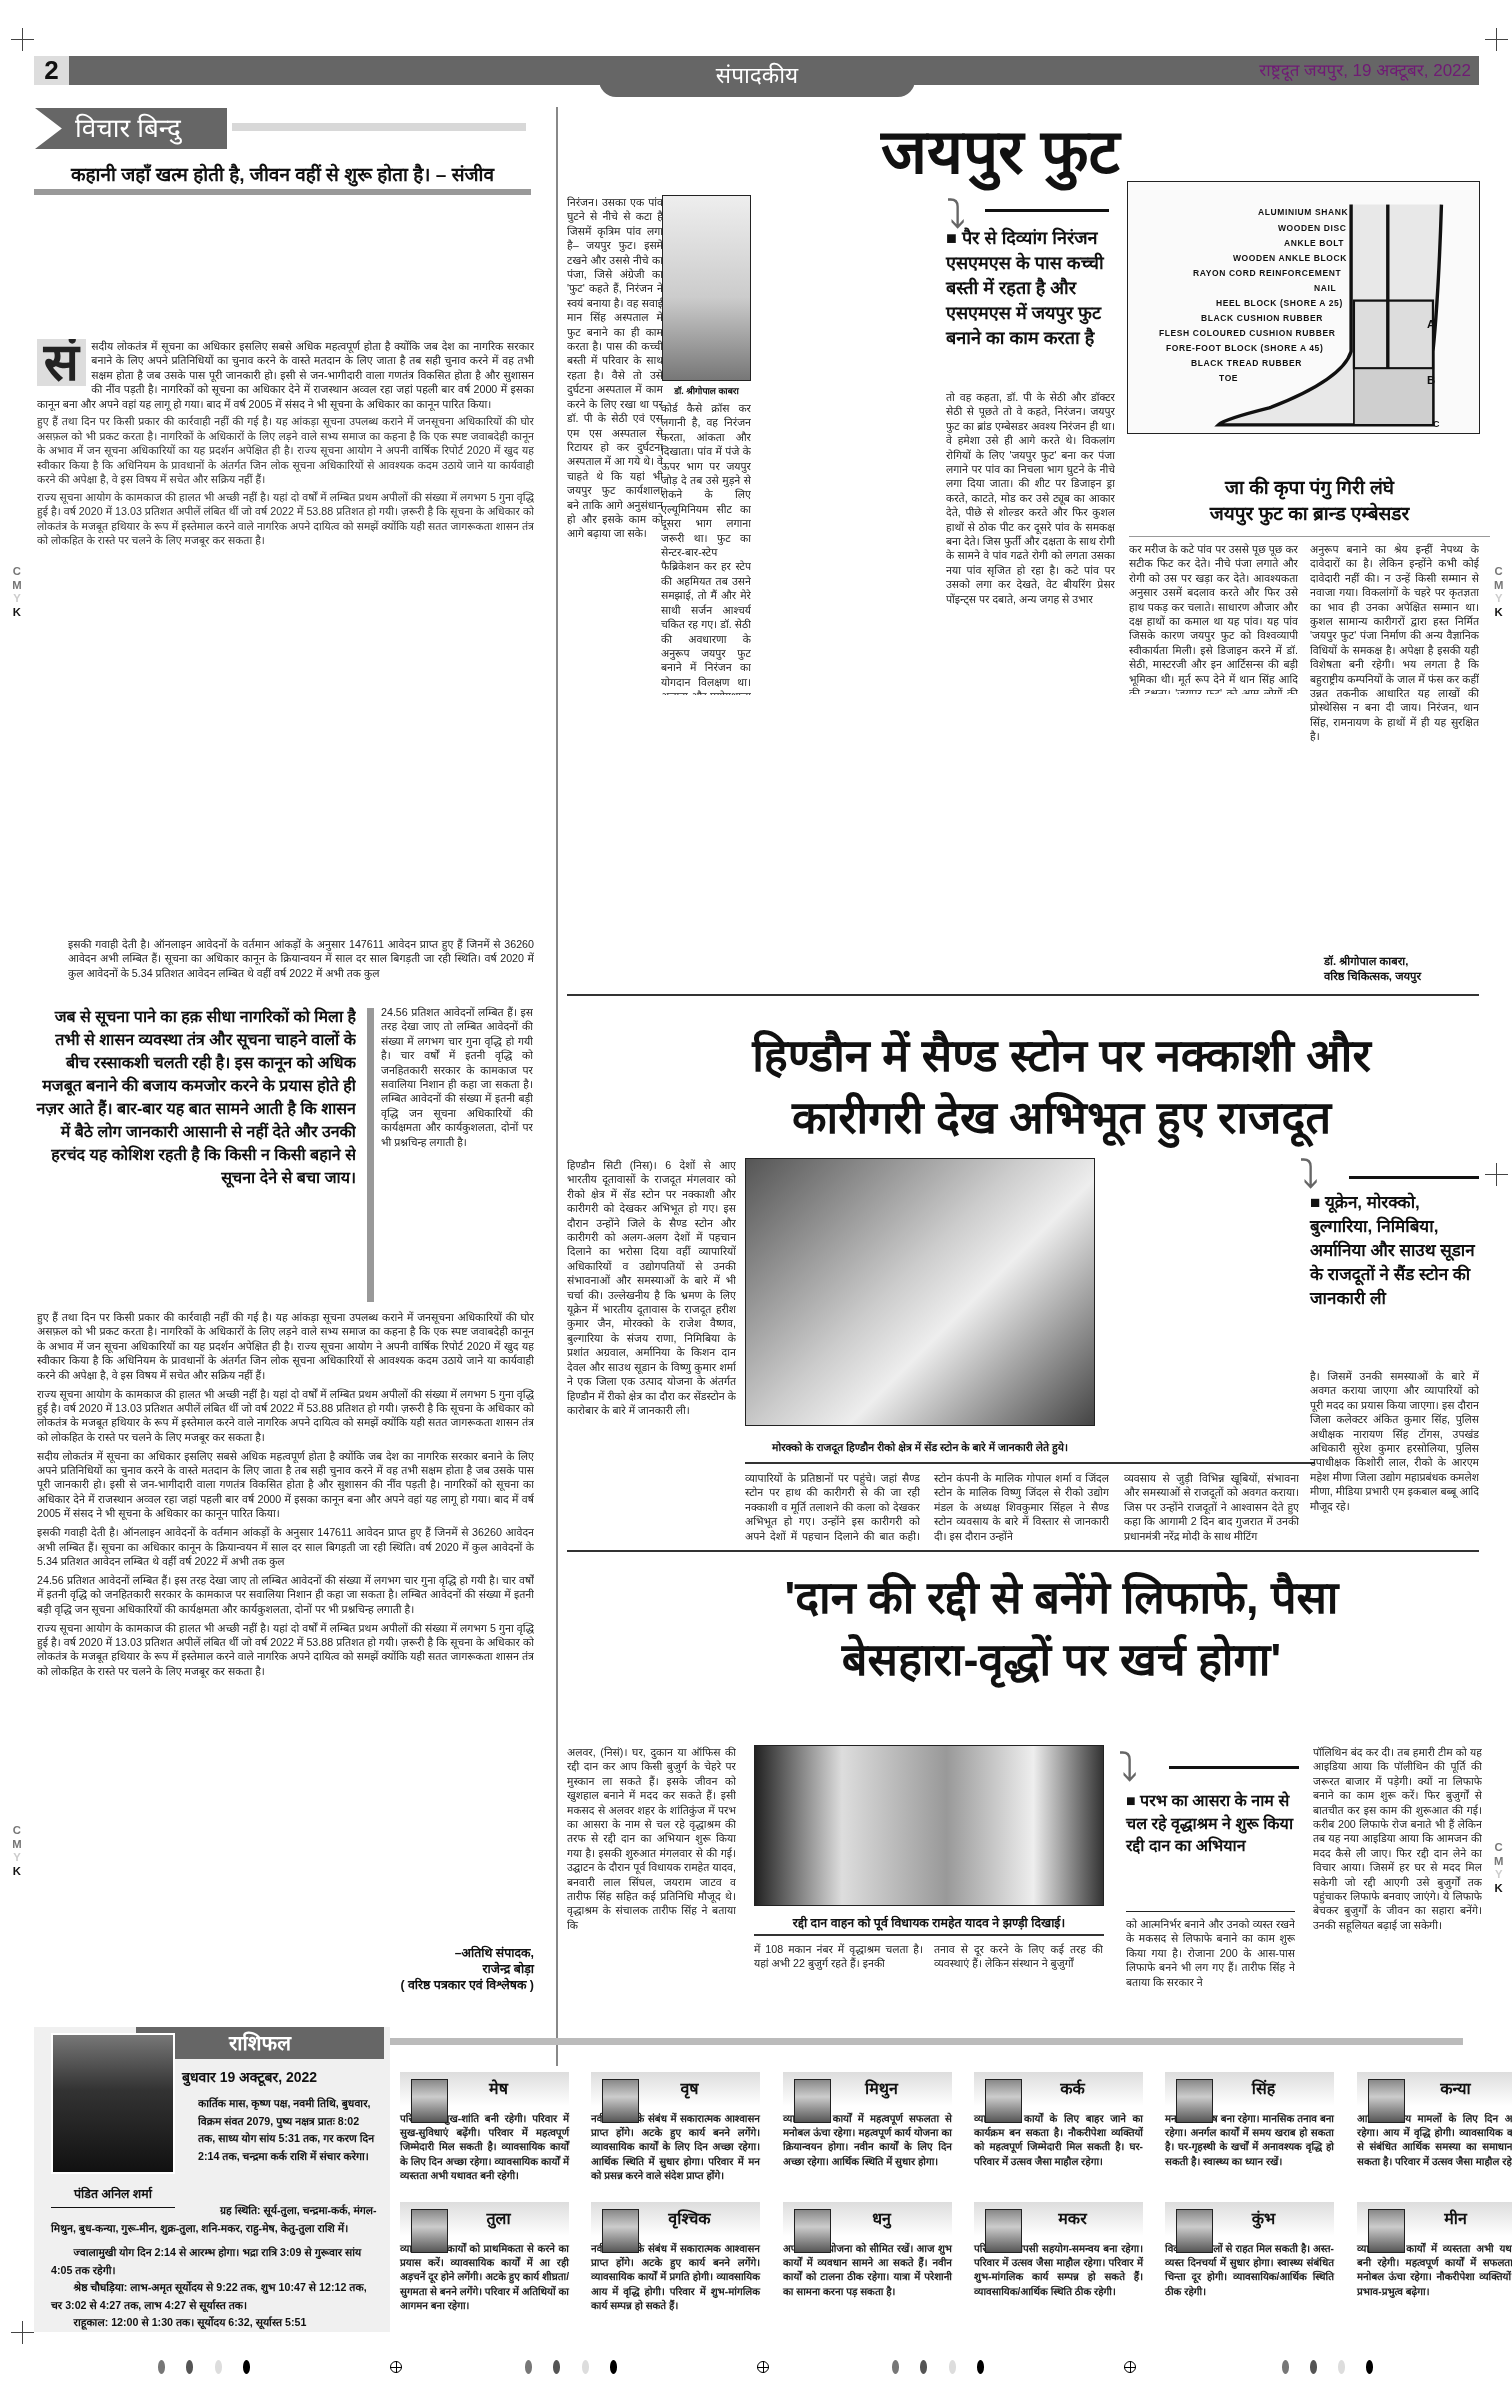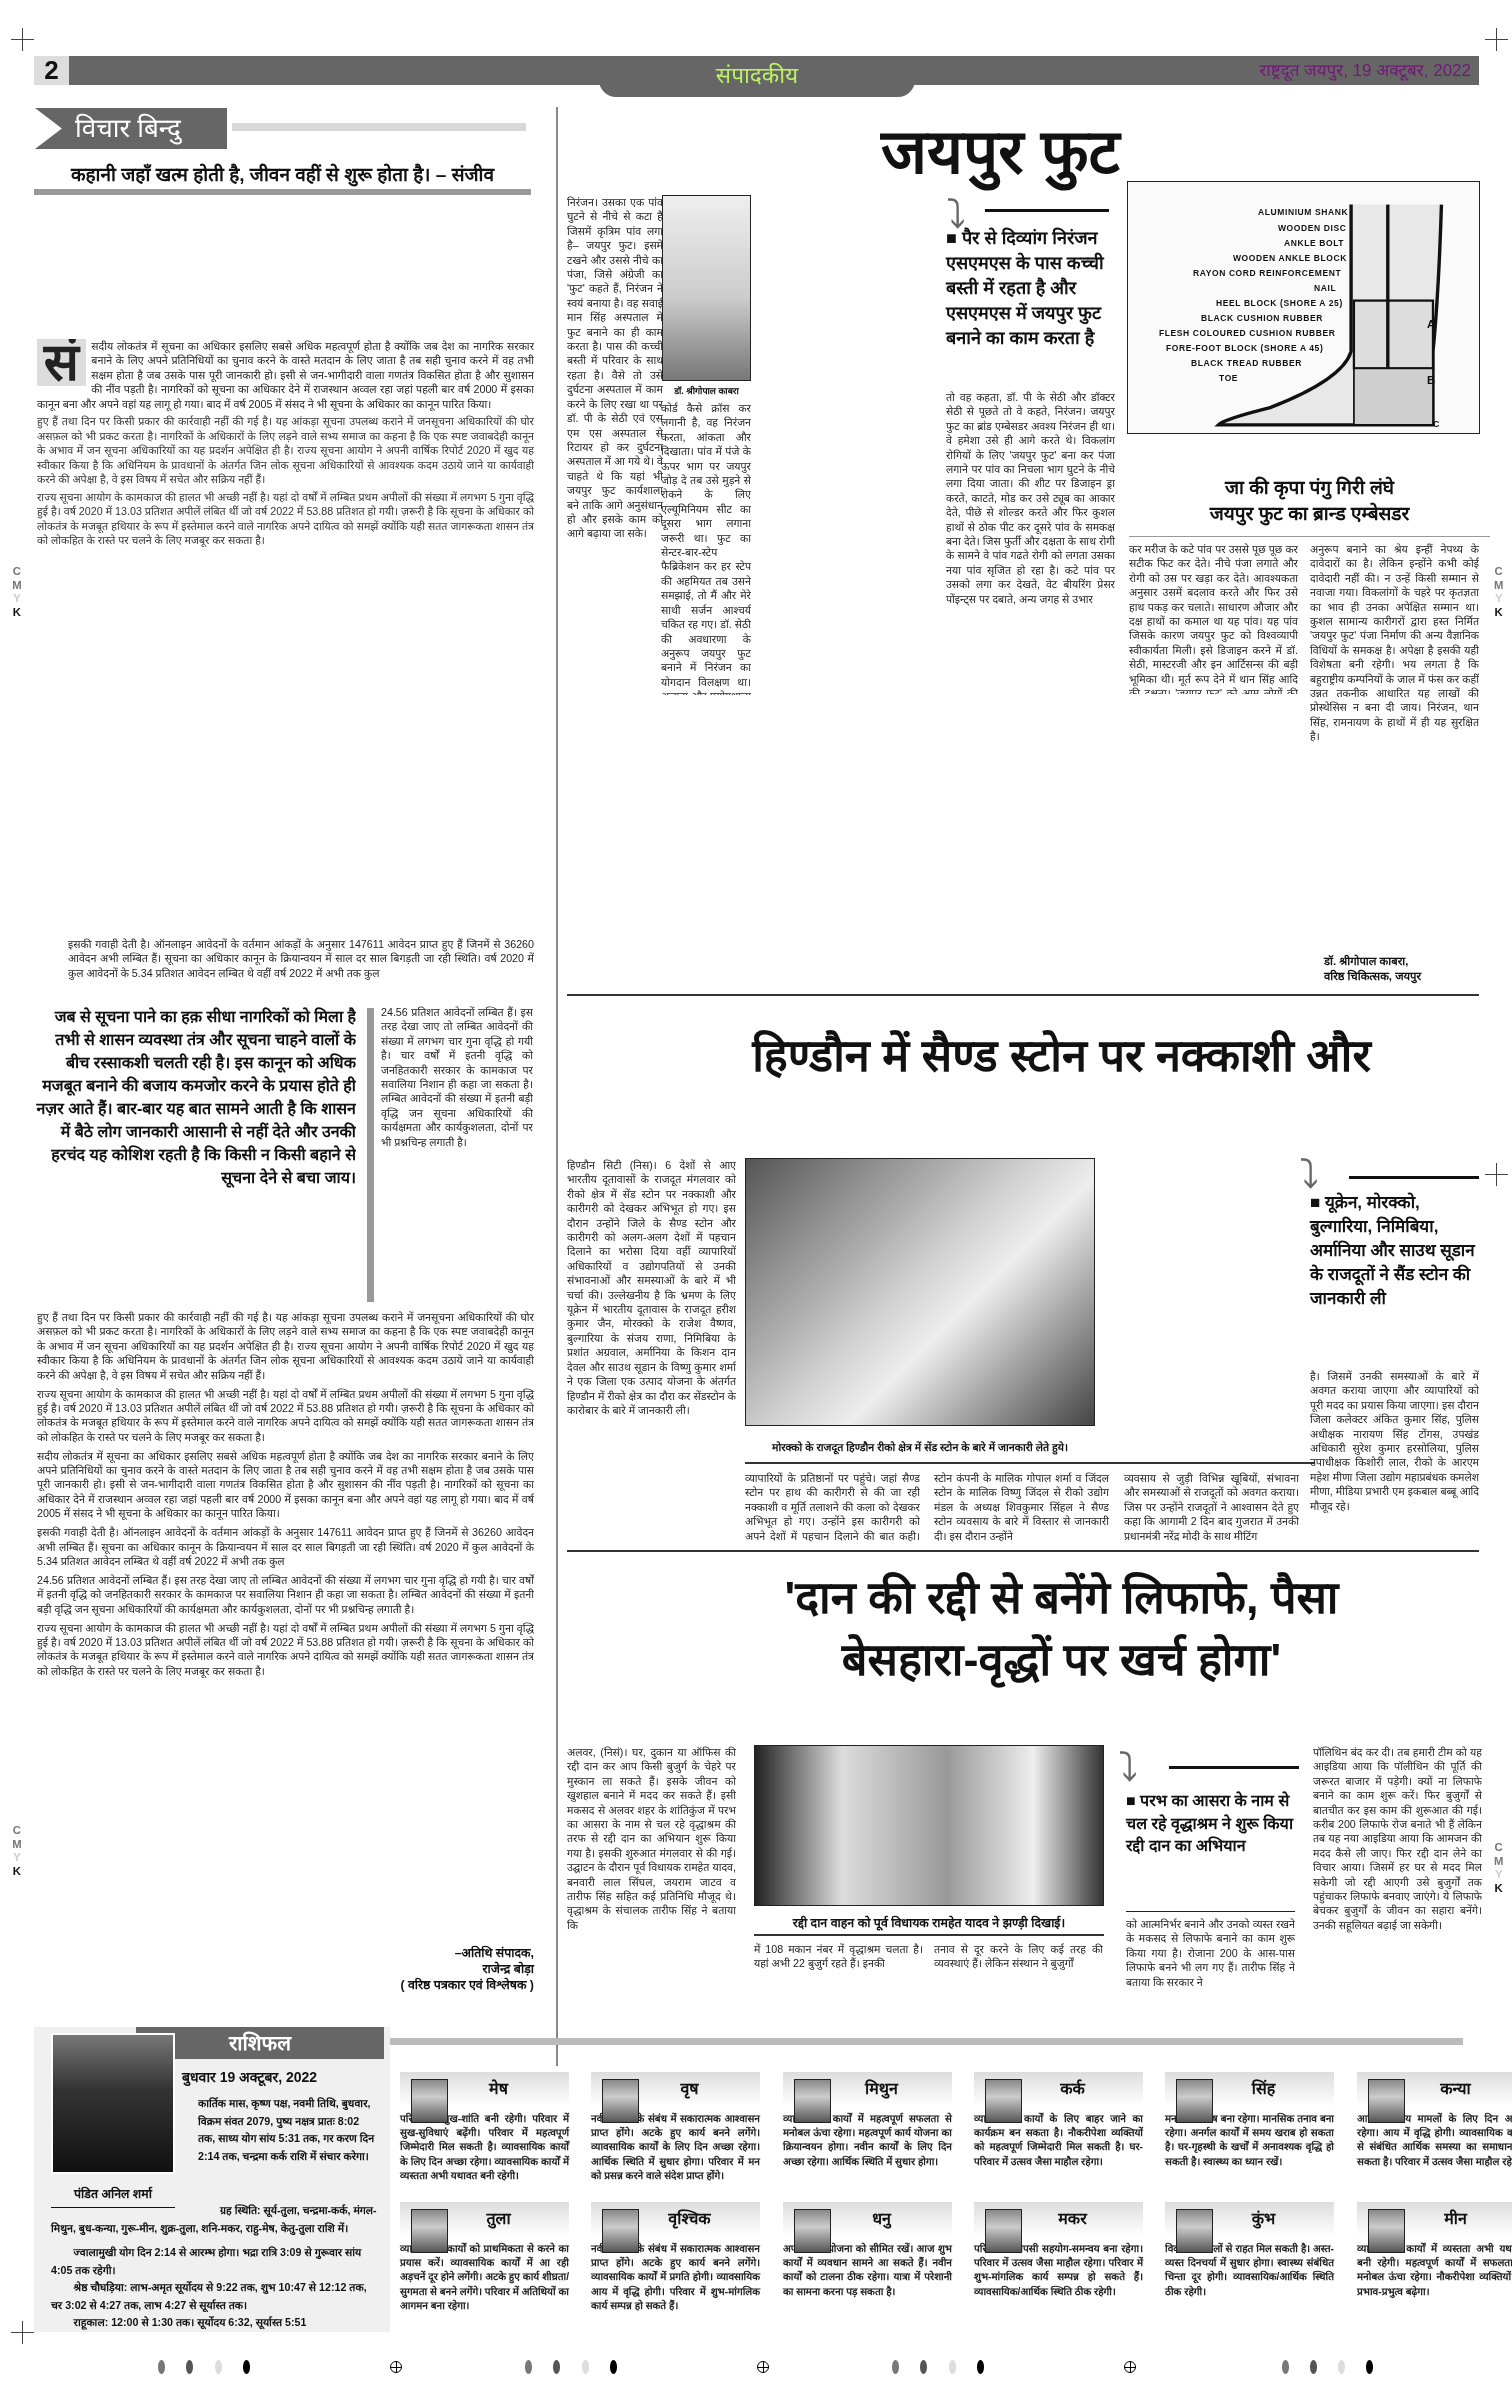--- a/index.html
+++ b/index.html
@@ -6,21 +6,21 @@
   body { width: 1512px; height: 2401px; background: #fff; position: relative; overflow: hidden;
          font-family: "Liberation Sans", "DejaVu Sans", sans-serif; color: #111; }
   .abs { position: absolute; }
   .crop { position: absolute; width: 22.6px; height: 22.6px; }
   .crop::before { content: ""; position: absolute; left: 0; top: 10.7px; width: 22.6px; height: 0.6px; background: #444; }
   .crop::after { content: ""; position: absolute; left: 10.7px; top: 0; width: 0.6px; height: 22.6px; background: #444; }
 
   
   .topbar { left: 34px; top: 56px; width: 1445px; height: 29px; background: #666; }
   .pagenum { left: 34px; top: 56px; width: 35px; height: 29px; background: #ddd; font-size: 26px; font-weight: bold; text-align: center; line-height: 29px; }
-  .section-tab { left: 599px; top: 56px; width: 316px; height: 41px; background: #666; border-radius: 0 0 17px 17px; color: #bef264; font-size: 22.6px; text-align: center; line-height: 40px; }
+  .section-tab { left: 599px; top: 56px; width: 316px; height: 41px; background: #666; border-radius: 0 0 17px 17px; color: #ffffff; font-size: 22.6px; text-align: center; line-height: 40px; }
   .dateline { right: 41px; top: 56px; height: 29px; line-height: 29px; color: #701a75; font-size: 17px; }
 
   
   .vb-tag { left: 35px; top: 108px; width: 192px; height: 41px; background: #666; color: #fff; font-size: 26px; line-height: 41px; padding-left: 40px;
             clip-path: polygon(0 0, 100% 0, 100% 100%, 0 100%, 14% 50%); }
   .vb-line { left: 232px; top: 123px; width: 294px; height: 8px; background: #d8d8d8; }
   .vb-quote { left: 34px; top: 161px; width: 497px; text-align: center; font-size: 19px; font-weight: bold; }
   .vb-rule { left: 34px; top: 189px; width: 497px; height: 5.6px; background: #999; }
   .op-head { left: 22.6px; top: 200px; width: 519px; text-align: center; font-size: 54px; font-weight: 900; line-height: 68px; }
   .colsep { width: 2.3px; background: #888; }
@@ -152,20 +152,21 @@
 <div class="abs bodytext" style="left:1129px;top:542px;width:169px;height:152px;overflow:hidden">कर मरीज के कटे पांव पर उससे पूछ पूछ कर सटीक फिट कर देते। नीचे पंजा लगाते और रोगी को उस पर खड़ा कर देते। आवश्यकता अनुसार उसमें बदलाव करते और फिर उसे हाथ पकड़ कर चलाते। साधारण औजार और दक्ष हाथों का कमाल था यह पांव। यह पांव जिसके कारण जयपुर फुट को विश्वव्यापी स्वीकार्यता मिली। इसे डिजाइन करने में डॉ. सेठी, मास्टरजी और इन आर्टिसन्स की बड़ी भूमिका थी। मूर्त रूप देने में थान सिंह आदि की दक्षता। 'जयपुर फुट' को आम लोगों की आशा, अपेक्षा, सहूलियत और सामर्थ्य के</div>
 <div class="abs bodytext" style="left:1310px;top:542px;width:169px;height:305px;overflow:hidden">अनुरूप बनाने का श्रेय इन्हीं नेपथ्य के दावेदारों का है। लेकिन इन्होंने कभी कोई दावेदारी नहीं की। न उन्हें किसी सम्मान से नवाजा गया। विकलांगों के चहरे पर कृतज्ञता का भाव ही उनका अपेक्षित सम्मान था। कुशल सामान्य कारीगरों द्वारा हस्त निर्मित 'जयपुर फुट' पंजा निर्माण की अन्य वैज्ञानिक विधियों के समकक्ष है। अपेक्षा है इसकी यही विशेषता बनी रहेगी। भय लगता है कि बहुराष्ट्रीय कम्पनियों के जाल में फंस कर कहीं उन्नत तकनीक आधारित यह लाखों की प्रोस्थेसिस न बना दी जाय। निरंजन, थान सिंह, रामनायण के हाथों में ही यह सुरक्षित है।</div>
 <div class="abs" style="left:1324px;top:954px;font-size:11.3px;font-weight:bold;line-height:14.7px">
   <div>डॉ. श्रीगोपाल काबरा,</div>
   <div>वरिष्ठ चिकित्सक, जयपुर</div>
 </div>
 <div class="abs" style="left:567px;top:994px;width:912px;height:2.3px;background:#333"></div>
 
 <div class="abs hd-head">
   <div>हिण्डौन में सैण्ड स्टोन पर नक्काशी और</div>
+  <div>कारीगरी देख अभिभूत हुए राजदूत</div>
 </div>
 <div class="abs bodytext" style="left:567px;top:1158px;width:169px;height:384px;overflow:hidden">हिण्डौन सिटी (निस)। 6 देशों से आए भारतीय दूतावासों के राजदूत मंगलवार को रीको क्षेत्र में सेंड स्टोन पर नक्काशी और कारीगरी को देखकर अभिभूत हो गए। इस दौरान उन्होंने जिले के सैण्ड स्टोन और कारीगरी को अलग-अलग देशों में पहचान दिलाने का भरोसा दिया वहीं व्यापारियों अधिकारियों व उद्योगपतियों से उनकी संभावनाओं और समस्याओं के बारे में भी चर्चा की। उल्लेखनीय है कि भ्रमण के लिए यूक्रेन में भारतीय दूतावास के राजदूत हरीश कुमार जैन, मोरक्को के राजेश वैष्णव, बुल्गारिया के संजय राणा, निमिबिया के प्रशांत अग्रवाल, अर्मानिया के किशन दान देवल और साउथ सूडान के विष्णु कुमार शर्मा ने एक जिला एक उत्पाद योजना के अंतर्गत हिण्डौन में रीको क्षेत्र का दौरा कर सेंडस्टोन के कारोबार के बारे में जानकारी ली।</div>
 <div class="abs photo" style="left:745px;top:1158px;width:350px;height:268px;background:linear-gradient(135deg,#555,#ccc 45%,#eee 60%,#444)"></div>
 <div class="abs caption" style="left:745px;top:1440px;width:350px;font-size:10.7px">मोरक्को के राजदूत हिण्डौन रीको क्षेत्र में सेंड स्टोन के बारे में जानकारी लेते हुये।</div>
 <div class="abs" style="left:745px;top:1462px;width:570px;height:1.7px;background:#333"></div>
 <div class="abs arrow" style="left:1299px;top:1152px">⤵</div>
 <div class="abs hl-rule" style="left:1349px;top:1176px;width:130px"></div>
 <div class="abs bullet-box" style="left:1310px;top:1191px;width:169px;font-size:17px;line-height:24px">यूक्रेन, मोरक्को, बुल्गारिया, निमिबिया, अर्मानिया और साउथ सूडान के राजदूतों ने सैंड स्टोन की जानकारी ली</div>
 <div class="abs bodytext" style="left:1310px;top:1369px;width:169px;height:169px;overflow:hidden">है। जिसमें उनकी समस्याओं के बारे में अवगत कराया जाएगा और व्यापारियों को पूरी मदद का प्रयास किया जाएगा। इस दौरान जिला कलेक्टर अंकित कुमार सिंह, पुलिस अधीक्षक नारायण सिंह टोंगस, उपखंड अधिकारी सुरेश कुमार हरसोलिया, पुलिस उपाधीक्षक किशोरी लाल, रीको के आरएम महेश मीणा जिला उद्योग महाप्रबंधक कमलेश मीणा, मीडिया प्रभारी एम इकबाल बब्बू आदि मौजूद रहे।</div>
 <div class="abs bodytext" style="left:745px;top:1471px;width:175px;height:71px;overflow:hidden">व्यापारियों के प्रतिष्ठानों पर पहुंचे। जहां सैण्ड स्टोन पर हाथ की कारीगरी से की जा रही नक्काशी व मूर्ति तलाशने की कला को देखकर अभिभूत हो गए। उन्होंने इस कारीगरी को अपने देशों में पहचान दिलाने की बात कही। इस दौरान गायत्री</div>

